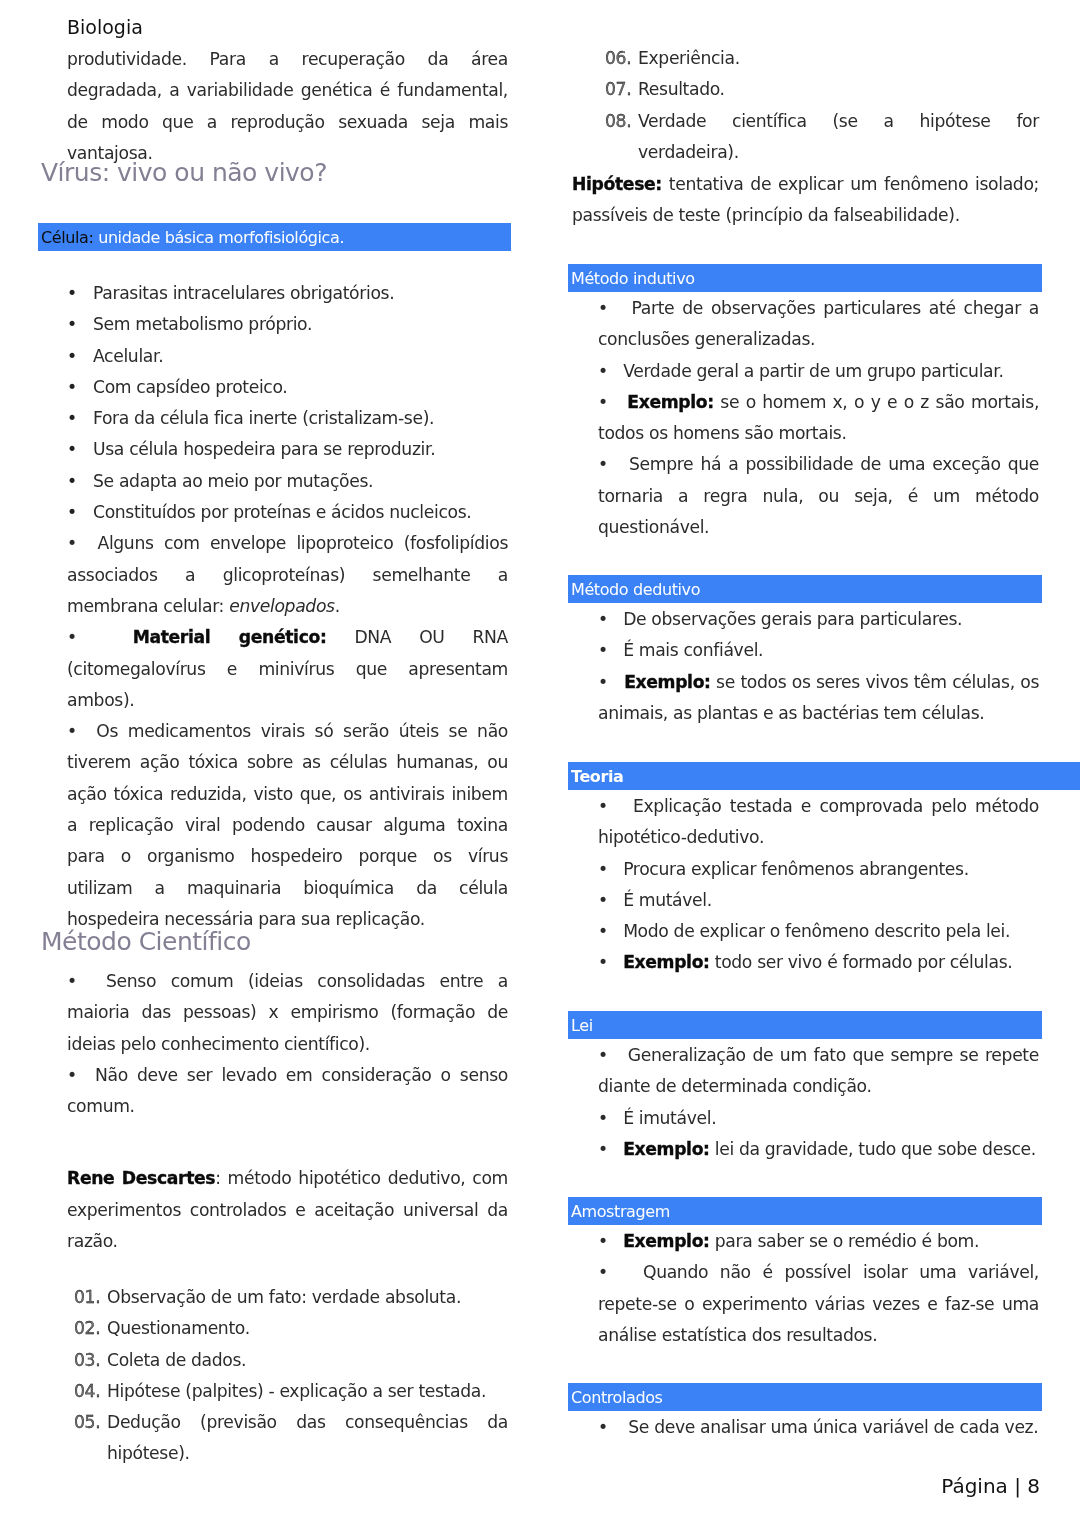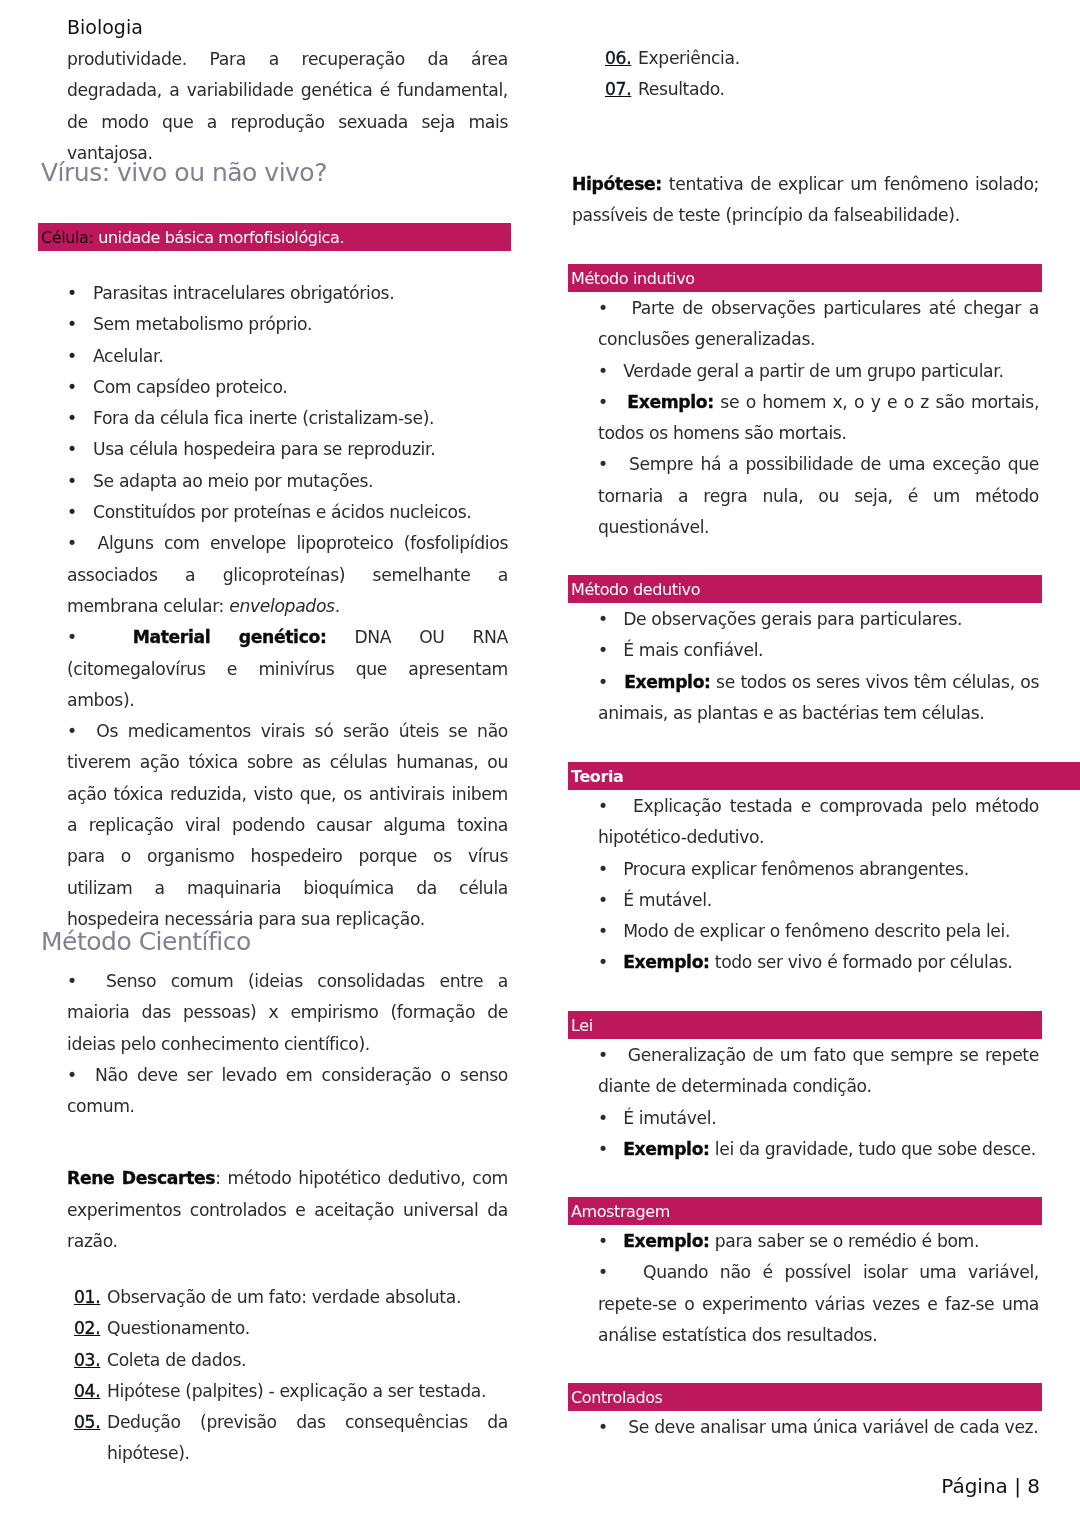--- a/index.html
+++ b/index.html
@@ -4,29 +4,29 @@
 <style>
   html, body { margin: 0; padding: 0; background: #ffffff; }
   body { width: 1080px; height: 1527px; position: relative; overflow: hidden;
          font-family: "DejaVu Sans", sans-serif; color: #2b2b2b; }
   .abs { position: absolute; }
   .header { left: 67px; top: 16px; font-size: 19px; color: #111; }
   .col { position: absolute; font-size: 17.2px; line-height: 31.3px; letter-spacing: -0.35px; }
   .col-left { left: 67px; width: 441px; top: 44px; }
   .p { text-align: justify; margin: 0; }
   .h1 { font-size: 25px; color: #857f94; letter-spacing: -0.5px; margin: 0; font-weight: normal; }
-  .bar { position: absolute; background: #be185d; color: #ffffff; font-size: 16px;
+  .bar { position: absolute; background: #3b82f6; color: #ffffff; font-size: 16px;
          height: 28px; line-height: 30px; padding-left: 3px; letter-spacing: -0.4px; box-sizing: border-box; }
   .bar-label-dark { color: #0d0d0d; }
   ul.bul { list-style: none; margin: 0; padding: 0; }
   ul.bul li { position: relative; padding-left: 26px; }
   ul.bul li::before { content: "•"; position: absolute; left: 0; top: 0; color:#222; }
   .bb { color: #0b0b0b; font-weight: bold; -webkit-text-stroke: 0.35px #0b0b0b; }
   .num { display:flex; }
-  .num .n { width: 33px; flex: none; color:#0f172a;text-decoration:underline; -webkit-text-stroke: 0.35px #0b0b0b; }
+  .num .n { width: 33px; flex: none; color:#737373; -webkit-text-stroke: 0.35px #0b0b0b; }
   .num .t { flex: 1; text-align: justify; }
   .footer { right: 40px; top: 1474px; font-size: 20px; color:#111; }
   em { font-style: italic; }
 </style>
 </head>
 <body>
 
 <div class="abs header">Biologia</div>
 
 <div class="col col-left">
@@ -94,20 +94,24 @@
 
 <div class="col" style="left:605px; width:434px; top:43px;">
   <div class="num">
       <span class="n">06.</span>
       <span class="t">Experiência.</span>
     </div>
   <div class="num">
       <span class="n">07.</span>
       <span class="t">Resultado.</span>
     </div>
+  <div class="num">
+      <span class="n">08.</span>
+      <span class="t">Verdade científica (se a hipótese for verdadeira).</span>
+    </div>
 </div>
 
 <div class="col" style="left:572px; width:467px; top:169px;">
   <p class="p"><span class="bb">Hipótese:</span><span> tentativa de explicar um fenômeno isolado; passíveis de teste (princípio da falseabilidade).</span></p>
 </div>
 
 <div class="bar" style="left:568px; top:264px; width:474px;">Método indutivo</div>
 <div class="col" style="left:598px; width:441px; top:293px;">
   <p class="p"><span>•&nbsp;&nbsp;&nbsp;</span><span>Parte de observações particulares até chegar a conclusões generalizadas.</span></p>
   <p class="p"><span>•&nbsp;&nbsp;&nbsp;</span><span>Verdade geral a partir de um grupo particular.</span></p>

